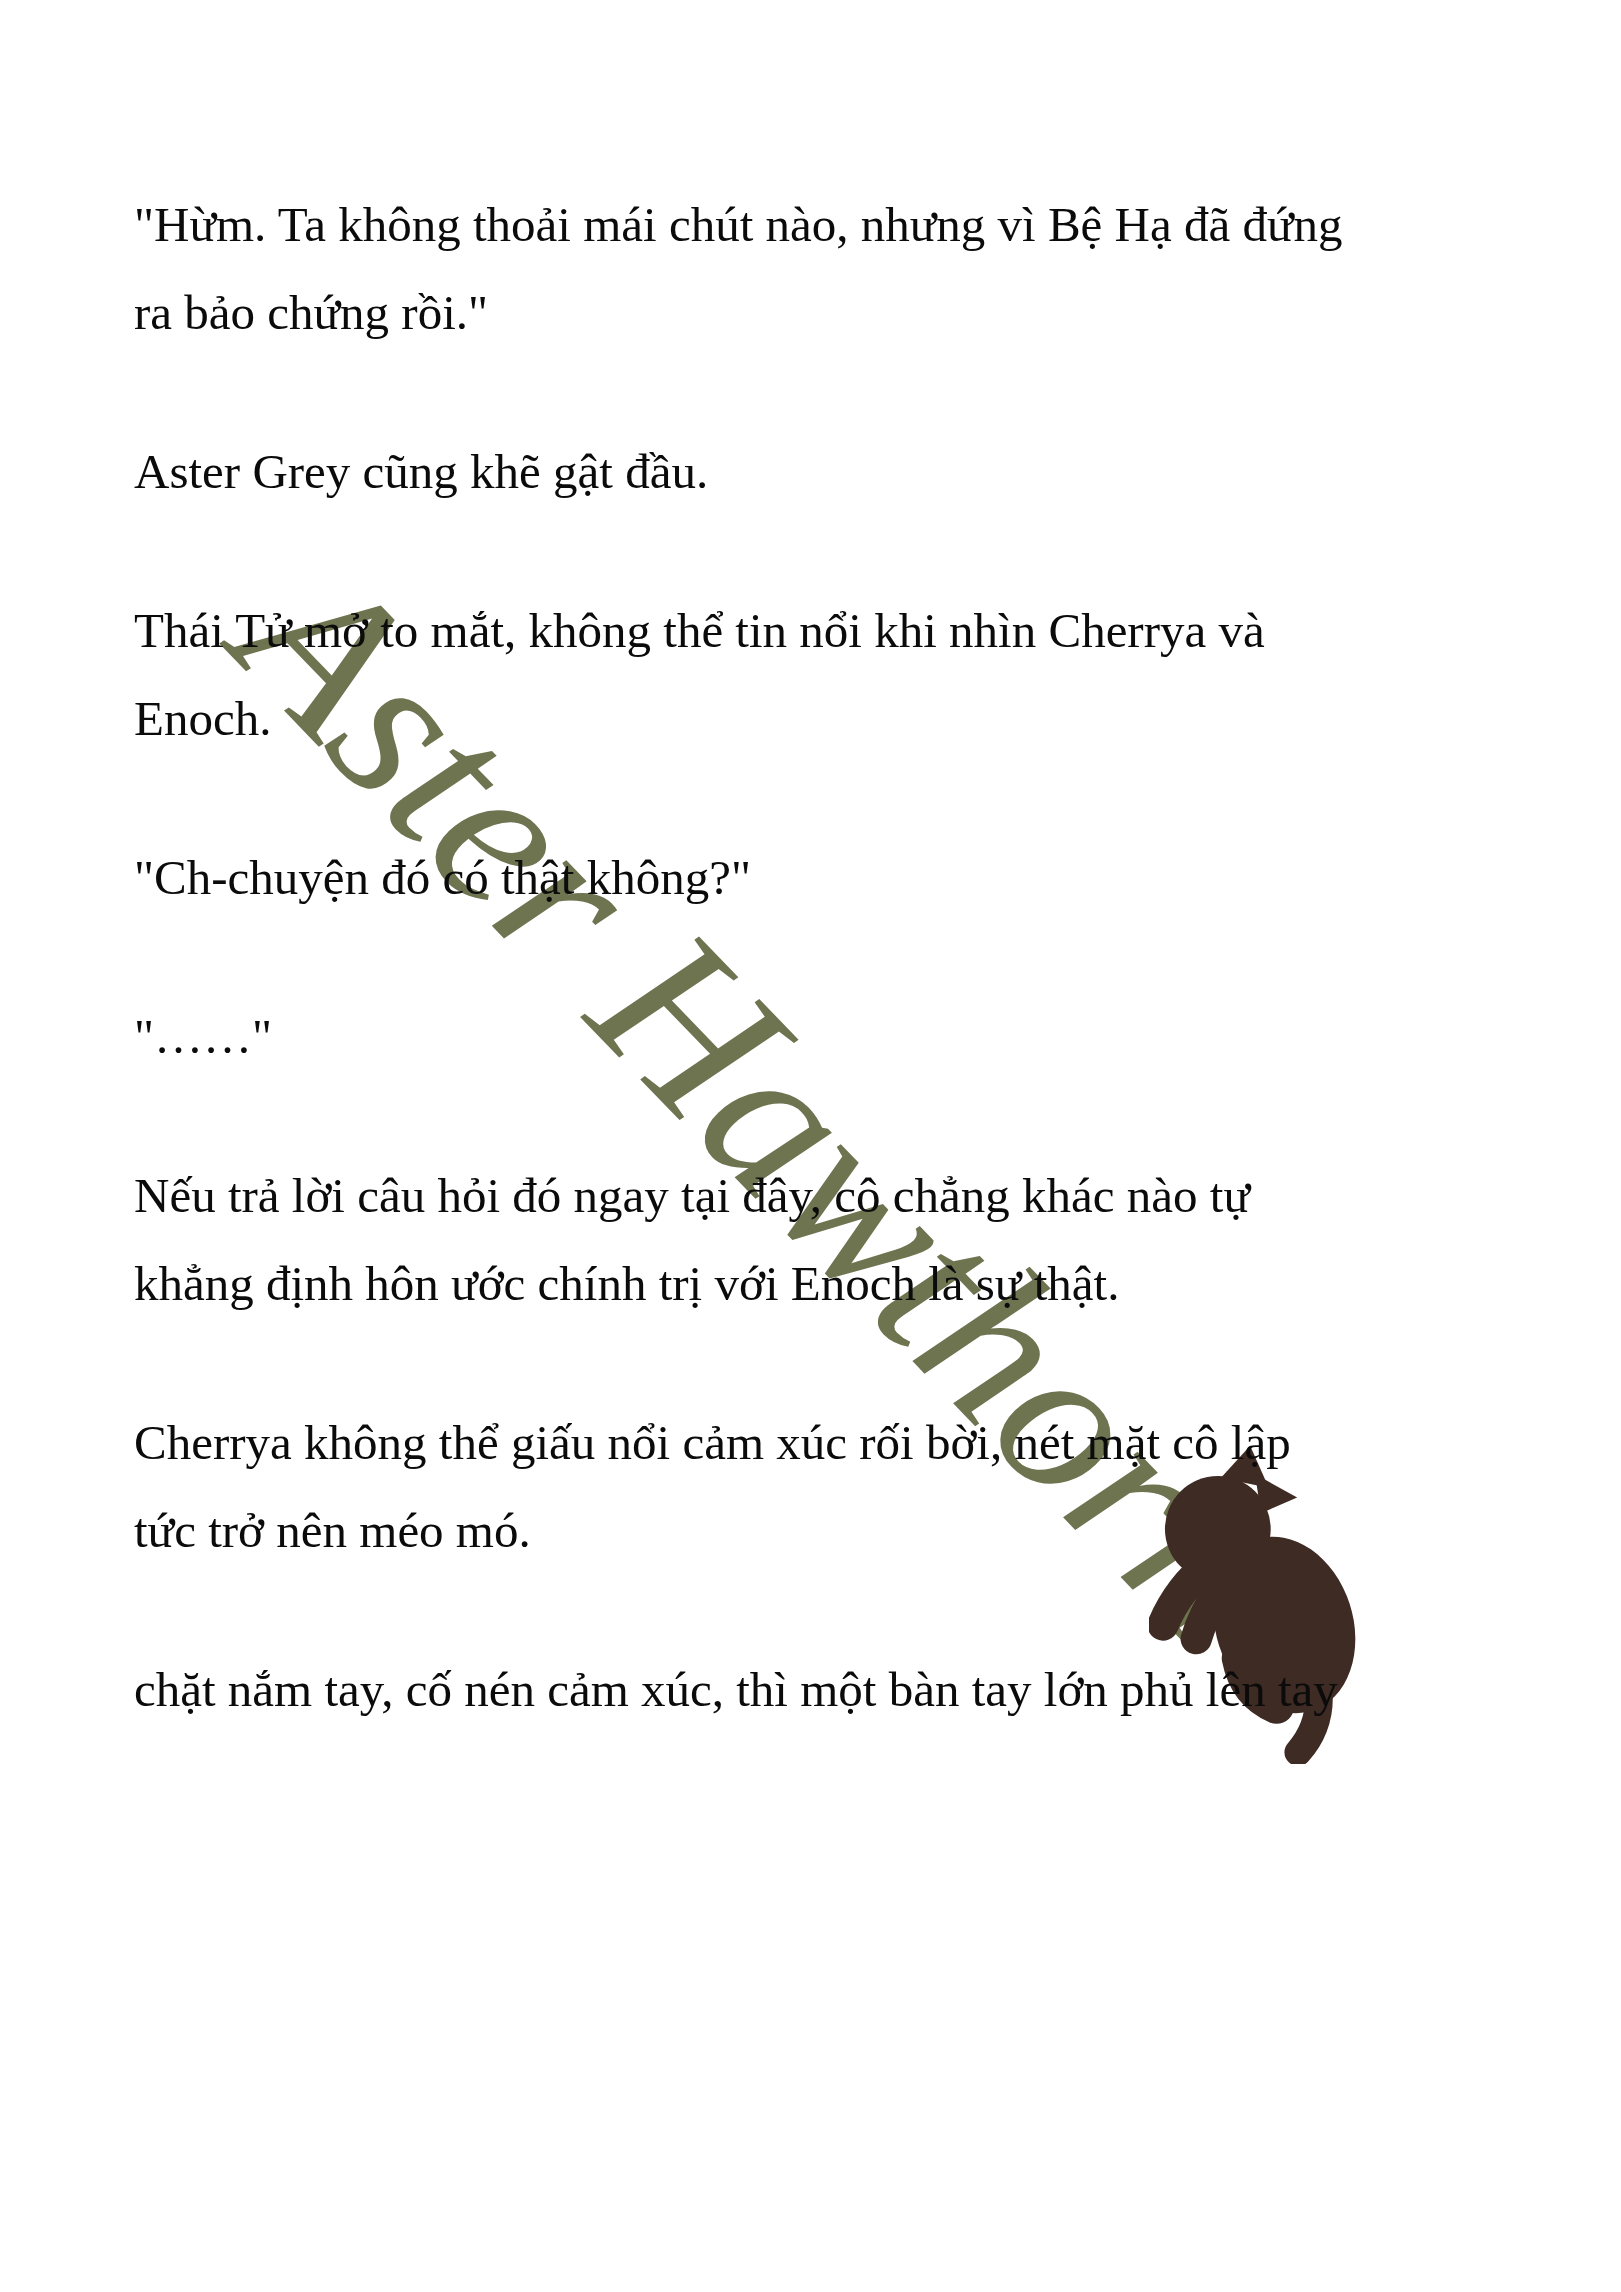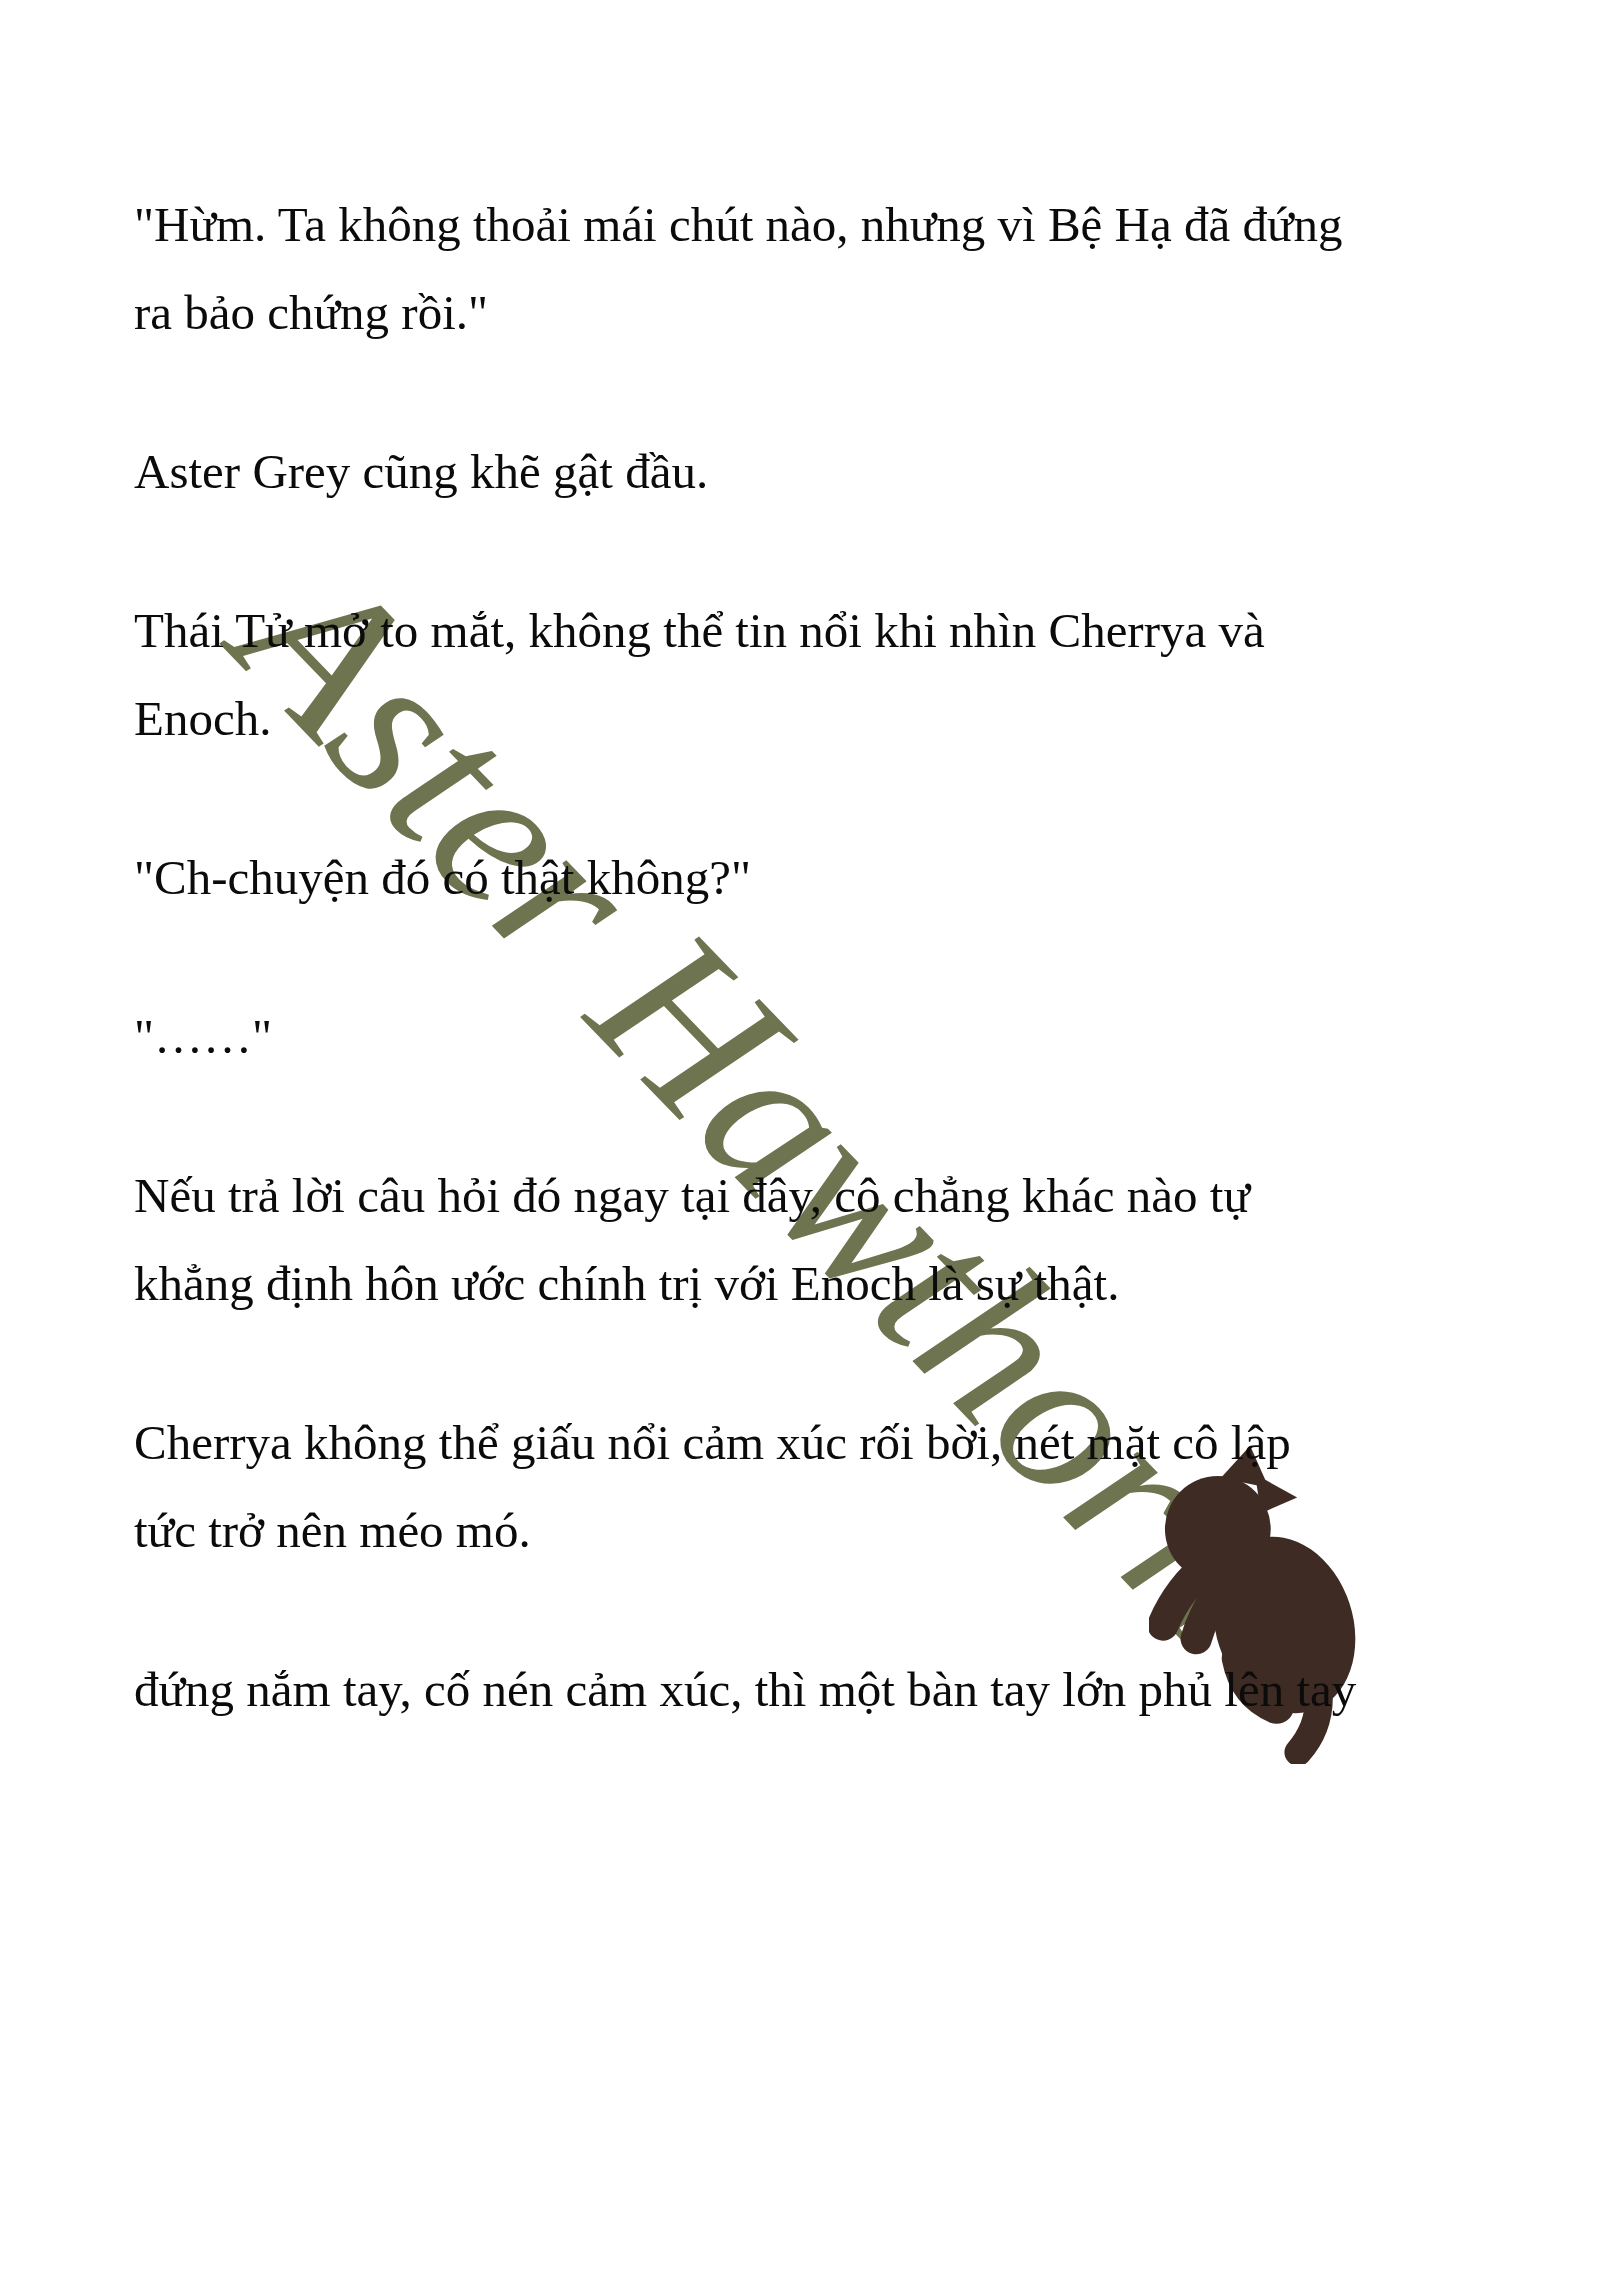--- a/index.html
+++ b/index.html
@@ -97,18 +97,18 @@
     </div>
     <div class="para">
       <div class="line">Nếu trả lời câu hỏi đó ngay tại đây, cô chẳng khác nào tự</div>
       <div class="line">khẳng định hôn ước chính trị với Enoch là sự thật.</div>
     </div>
     <div class="para">
       <div class="line">Cherrya không thể giấu nổi cảm xúc rối bời, nét mặt cô lập</div>
       <div class="line">tức trở nên méo mó.</div>
     </div>
     <div class="para">
-      <div class="line">đứng nắm tay, cố nén cảm xúc, thì một bàn tay lớn phủ lên tay</div>
+      <div class="line">chặt nắm tay, cố nén cảm xúc, thì một bàn tay lớn phủ lên tay</div>
     </div>
   </div>
 
 </div>
 
 
 </body></html>

